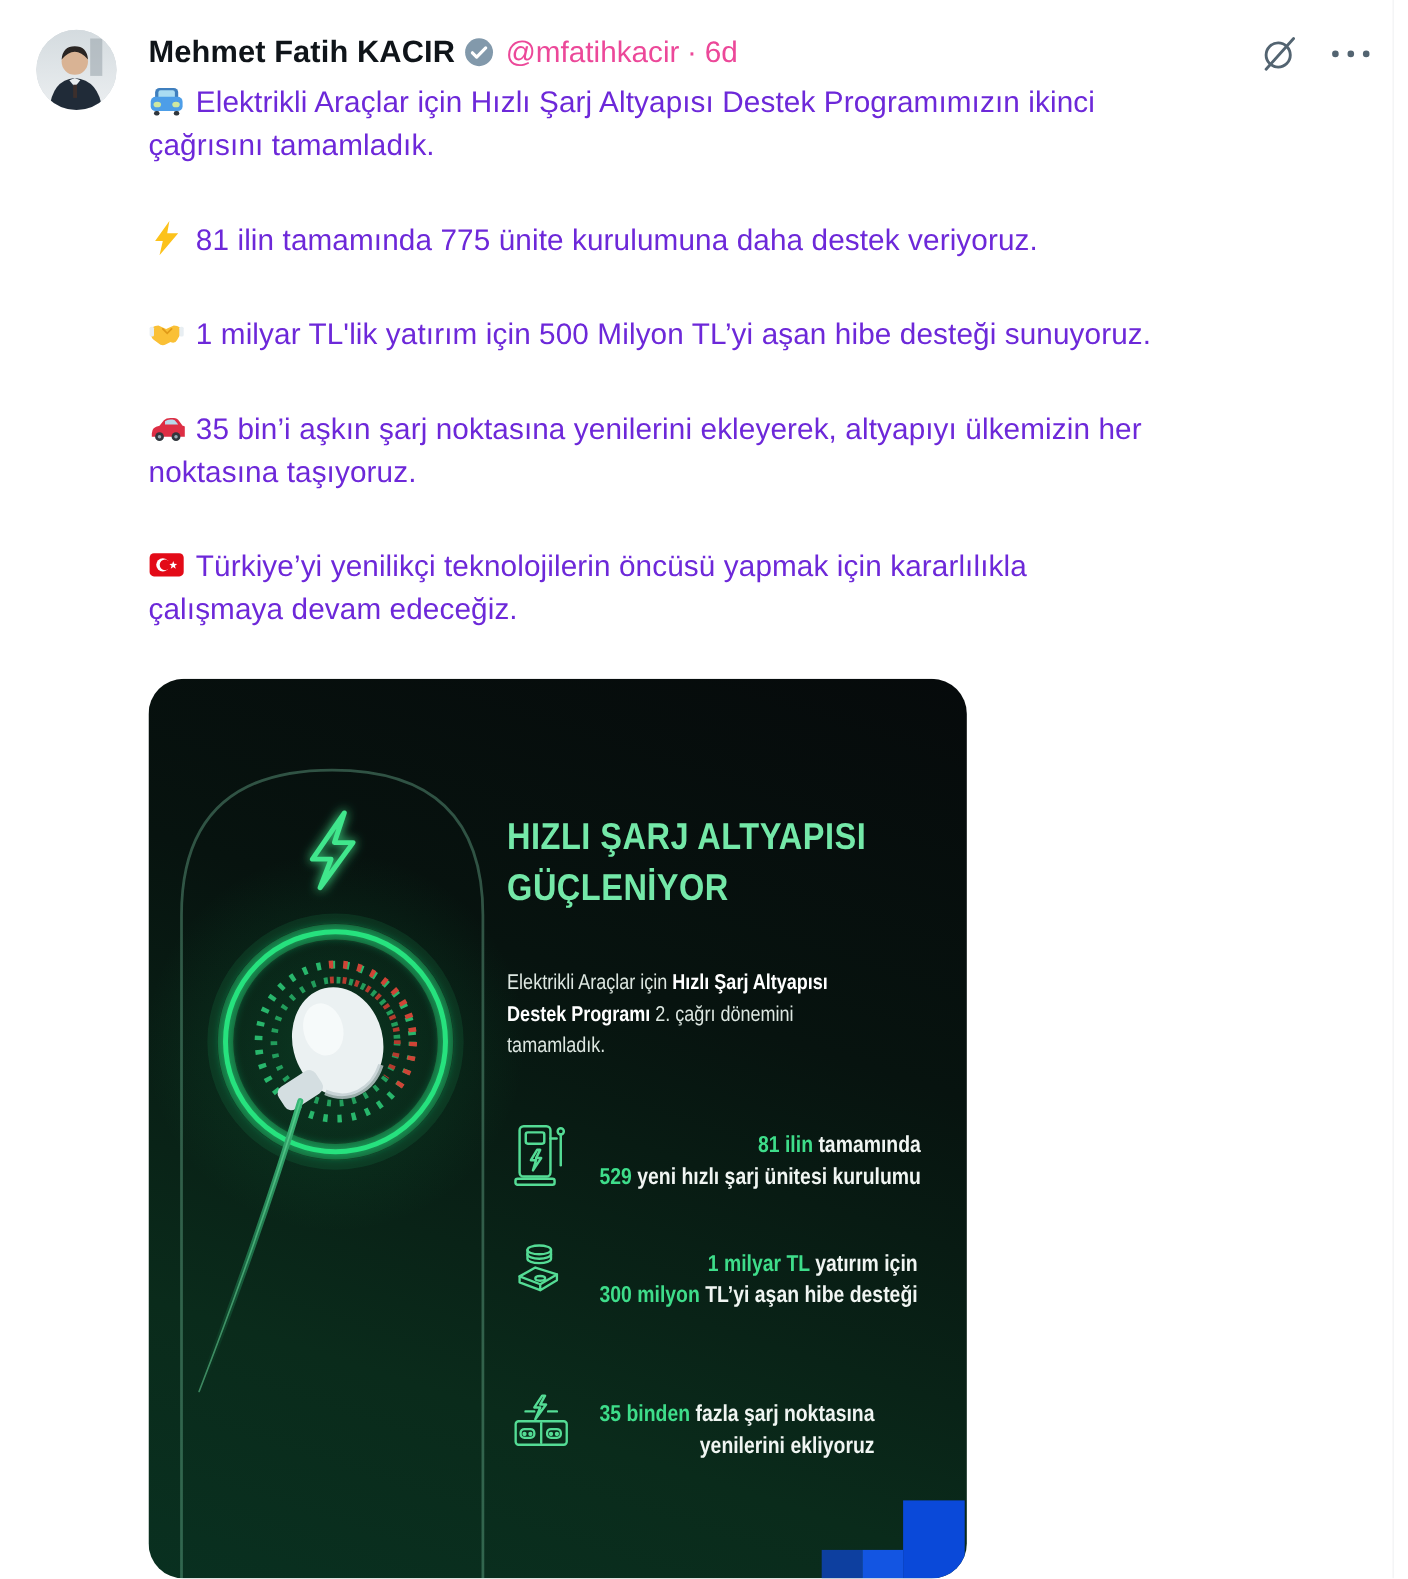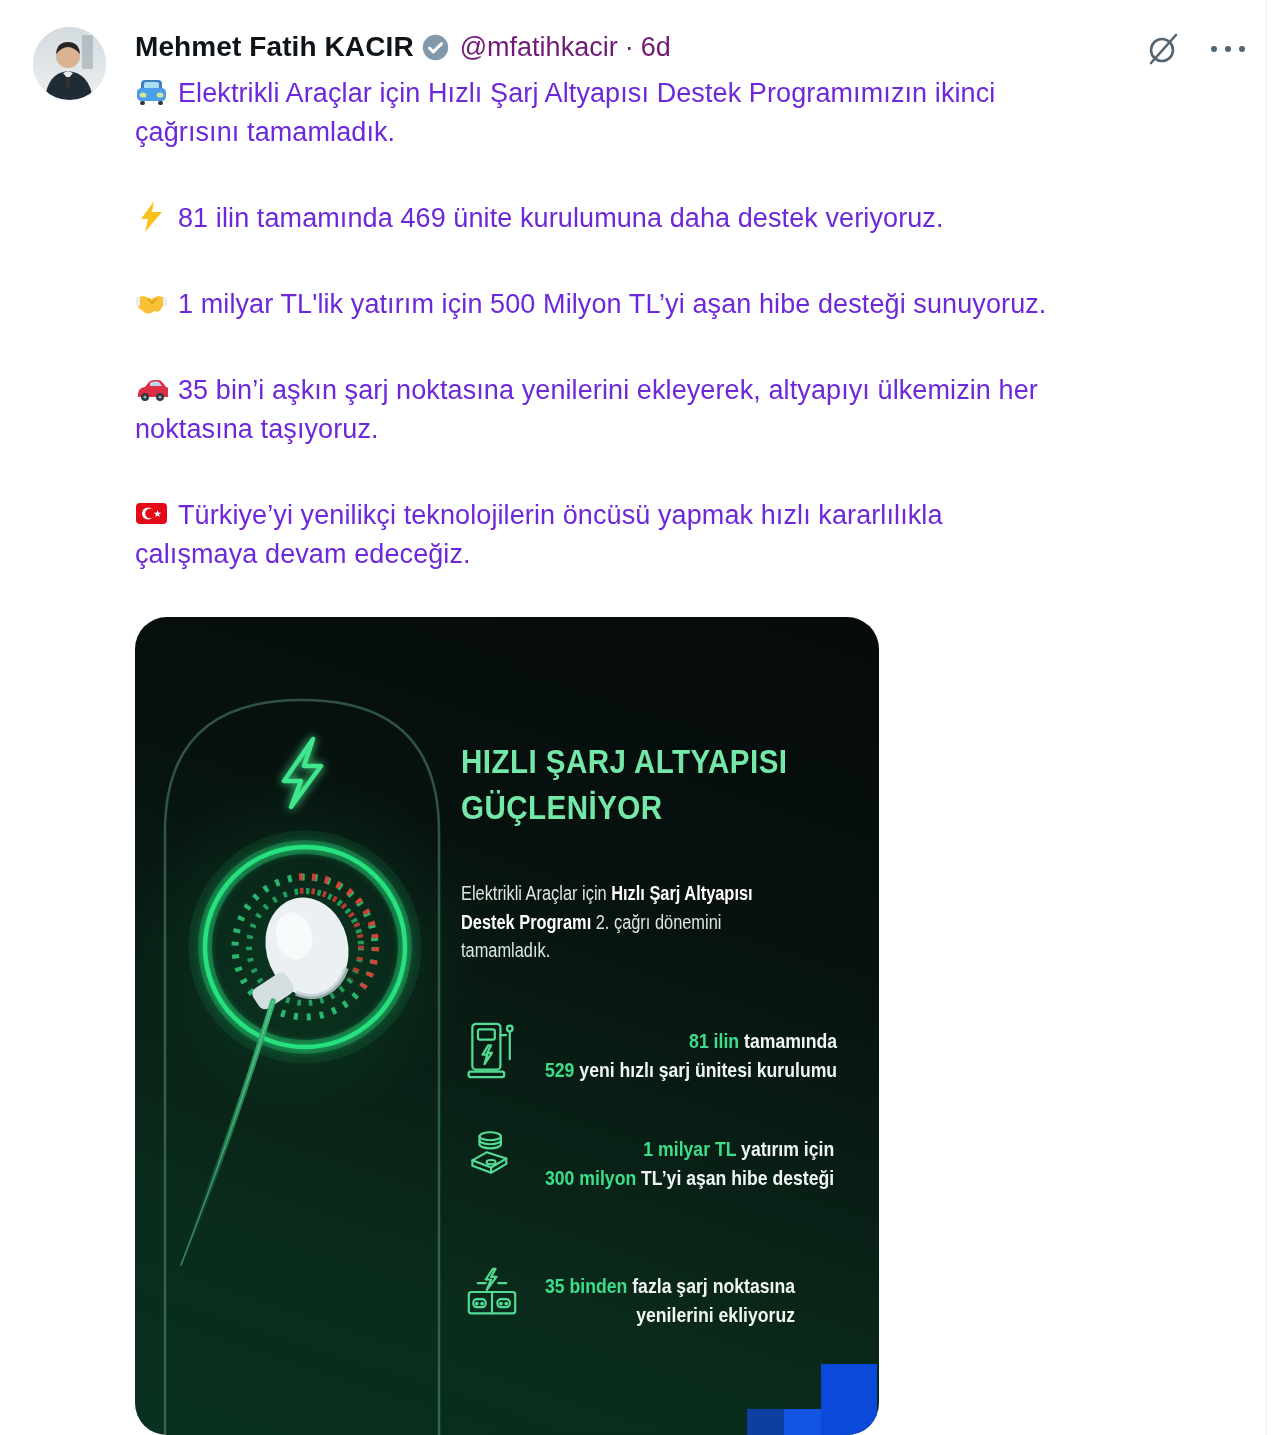--- a/index.html
+++ b/index.html
@@ -7,21 +7,21 @@
               font-family:"Liberation Sans", sans-serif; }
   .page { position:relative; width:1280px; height:1435px; background:#ffffff; }
   .right-divider { position:absolute; left:1266px; top:0; width:1px; height:1435px; background:#eff1f2; }
 
   
   .avatar { position:absolute; left:33px; top:27px; width:73px; height:73px;
             border-radius:50%; overflow:hidden; background:#cfd6da; }
   .header { position:absolute; left:135px; top:31px; display:flex; align-items:center; }
   .author { font-size:28px; font-weight:700; color:#0f1419; letter-spacing:.1px; }
   .badge  { width:29px; height:29px; margin-left:7px; }
-  .handle, .sep, .time { font-size:27px; color:#701a75; }
+  .handle, .sep, .time { font-size:27px; color:#ec4899; }
   .handle { margin-left:10px; }
   .sep    { margin:0 7px; }
   .grok-btn { position:absolute; left:1143px; top:29px; width:40px; height:40px; cursor:pointer; }
   .more-btn { position:absolute; left:1202px; top:29px; width:52px; height:40px; cursor:pointer;
               display:flex; align-items:center; justify-content:center; }
 
   
   .body { position:absolute; left:135px; top:74px; width:1118px; }
   .body p { font-size:27px; line-height:39px; color:#6d28d9; margin:0 0 47px 0; letter-spacing:.1px; }
   .body p span.txt { white-space:pre-wrap; }
@@ -117,21 +117,21 @@
           <rect x="23" y="26" width="5" height="4" rx="2" fill="#31373d"></rect>
         </svg>
       </span><span class="txt">Elektrikli Araçlar için Hızlı Şarj Altyapısı Destek Programımızın ikinci
 çağrısını tamamladık.</span>
     </p>
     <p>
       <span class="emoji">
         <svg viewBox="0 0 33 33" width="33" height="33">
           <polygon points="19,1 6,19 13,19 10,32 27,12 17,12" fill="#fcc21b"></polygon>
         </svg>
-      </span><span class="txt">81 ilin tamamında 469 ünite kurulumuna daha destek veriyoruz.</span>
+      </span><span class="txt">81 ilin tamamında 775 ünite kurulumuna daha destek veriyoruz.</span>
     </p>
     <p>
       <span class="emoji">
         <svg viewBox="0 0 33 33" width="33" height="33">
           <path d="M2 16 q0 -6 7 -6 l7 3 l7 -3 q7 0 7 6 l-4 7 q-2 4 -6 2 l-4 2 q-4 2 -7 -1 l-4 -3 q-3 -2 -3 -7 Z" fill="#fac036"></path>
           <path d="M13 13 l4 4 l4 -4" stroke="#e09a18" stroke-width="1.6" fill="none" stroke-linecap="round"></path>
           <rect x="1" y="11" width="4" height="9" rx="1.5" fill="#e8eef2"></rect>
           <rect x="28" y="11" width="4" height="9" rx="1.5" fill="#e8eef2"></rect>
         </svg>
       </span><span class="txt">1 milyar TL'lik yatırım için 500 Milyon TL’yi aşan hibe desteği sunuyoruz.</span>
@@ -150,21 +150,21 @@
 noktasına taşıyoruz.</span>
     </p>
     <p>
       <span class="emoji">
         <svg viewBox="0 0 33 33" width="33" height="33">
           <rect x="1" y="6" width="31" height="21" rx="4" fill="#e30a17"></rect>
           <circle cx="13" cy="16.5" r="6" fill="#ffffff"></circle>
           <circle cx="15" cy="16.5" r="4.8" fill="#e30a17"></circle>
           <polygon fill="#ffffff" points="22.5,13 23.4,15.6 26.1,15.7 24,17.4 24.8,20 22.5,18.5 20.2,20 21,17.4 18.9,15.7 21.6,15.6"></polygon>
         </svg>
-      </span><span class="txt">Türkiye’yi yenilikçi teknolojilerin öncüsü yapmak hızlı kararlılıkla
+      </span><span class="txt">Türkiye’yi yenilikçi teknolojilerin öncüsü yapmak için kararlılıkla
 çalışmaya devam edeceğiz.</span>
     </p>
   </div>
 
   <div class="media">
     <svg class="illustration" viewBox="0 0 744 818">
       <defs>
         <filter id="glow" x="-60%" y="-60%" width="220%" height="220%">
           <feGaussianBlur stdDeviation="5" result="b"></feGaussianBlur>
           <feMerge>

